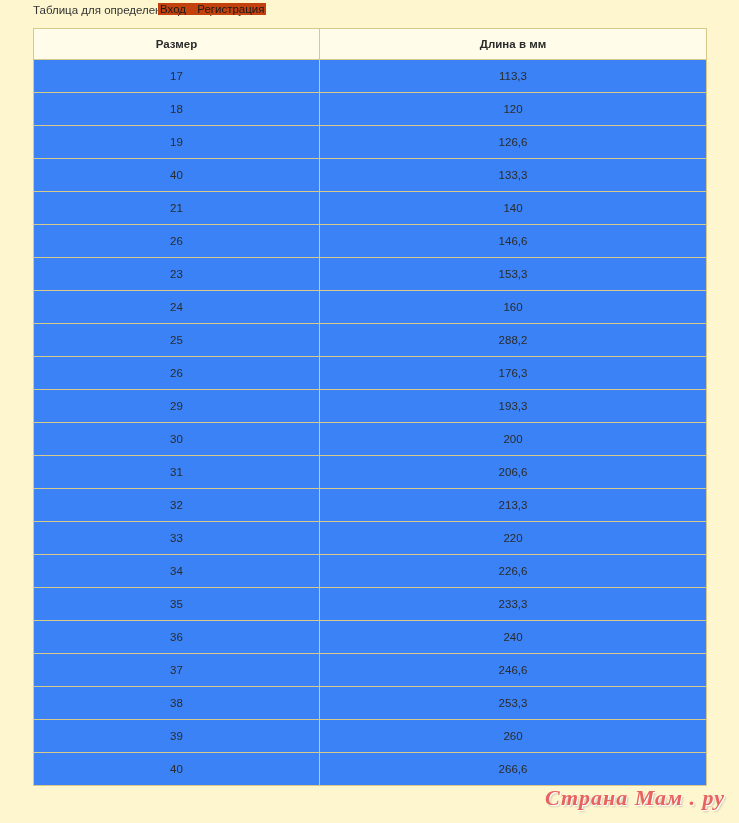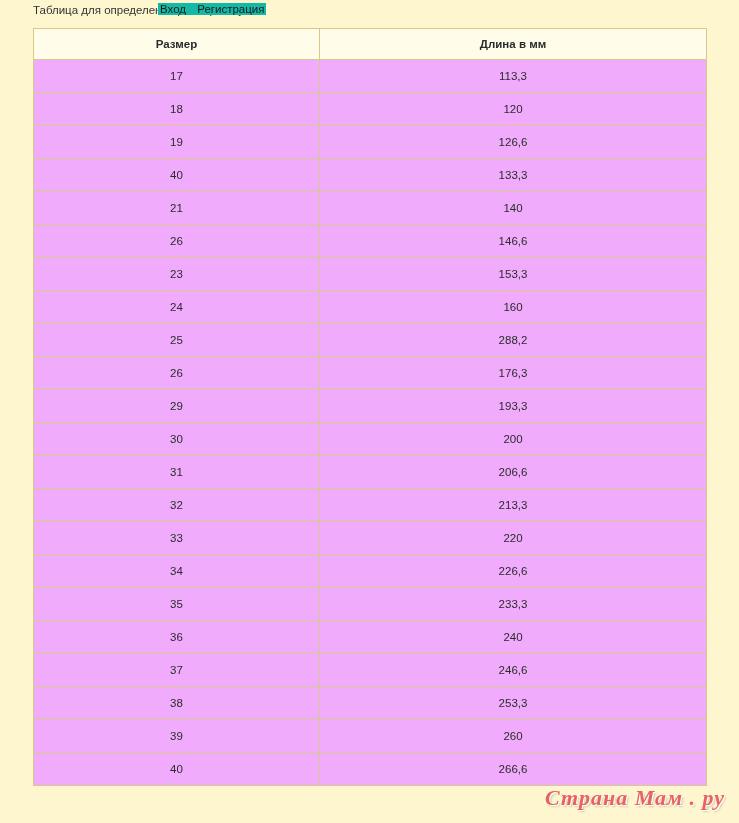--- a/index.html
+++ b/index.html
@@ -36,21 +36,21 @@
     font-size: 11.5px;
     color: #333;
     letter-spacing: 0px;
   }
   .authlinks {
     position: absolute;
     left: 158px;
     top: 3px;
     font-size: 11.5px;
     color: #1d1d1d;
-    background: #14b8a6;
+    background: #c2410c;
     padding: 0 2px;
   }
   .authlinks a {
     color: #1a1a1a;
     text-decoration: none;
     margin-right: 8px;
   }
   .authlinks a:last-child { margin-right: 0; }
 
   .table-wrap {
@@ -67,21 +67,21 @@
   }
   table.sizes col.c1 { width: 286px; }
   table.sizes col.c2 { width: 387px; }
   table.sizes th, table.sizes td {
     border: 1px solid #d8c98a;
     text-align: center;
     font-size: 11.5px;
     color: #2b2b2b;
     height: 32px;
     padding: 0;
-    background: #f0abfc;
+    background: #3b82f6;
   }
   table.sizes th {
     font-weight: bold;
     height: 30px;
     background: #fffdea;
   }
   .watermark {
     position: absolute;
     right: 14px;
     bottom: 12px;

